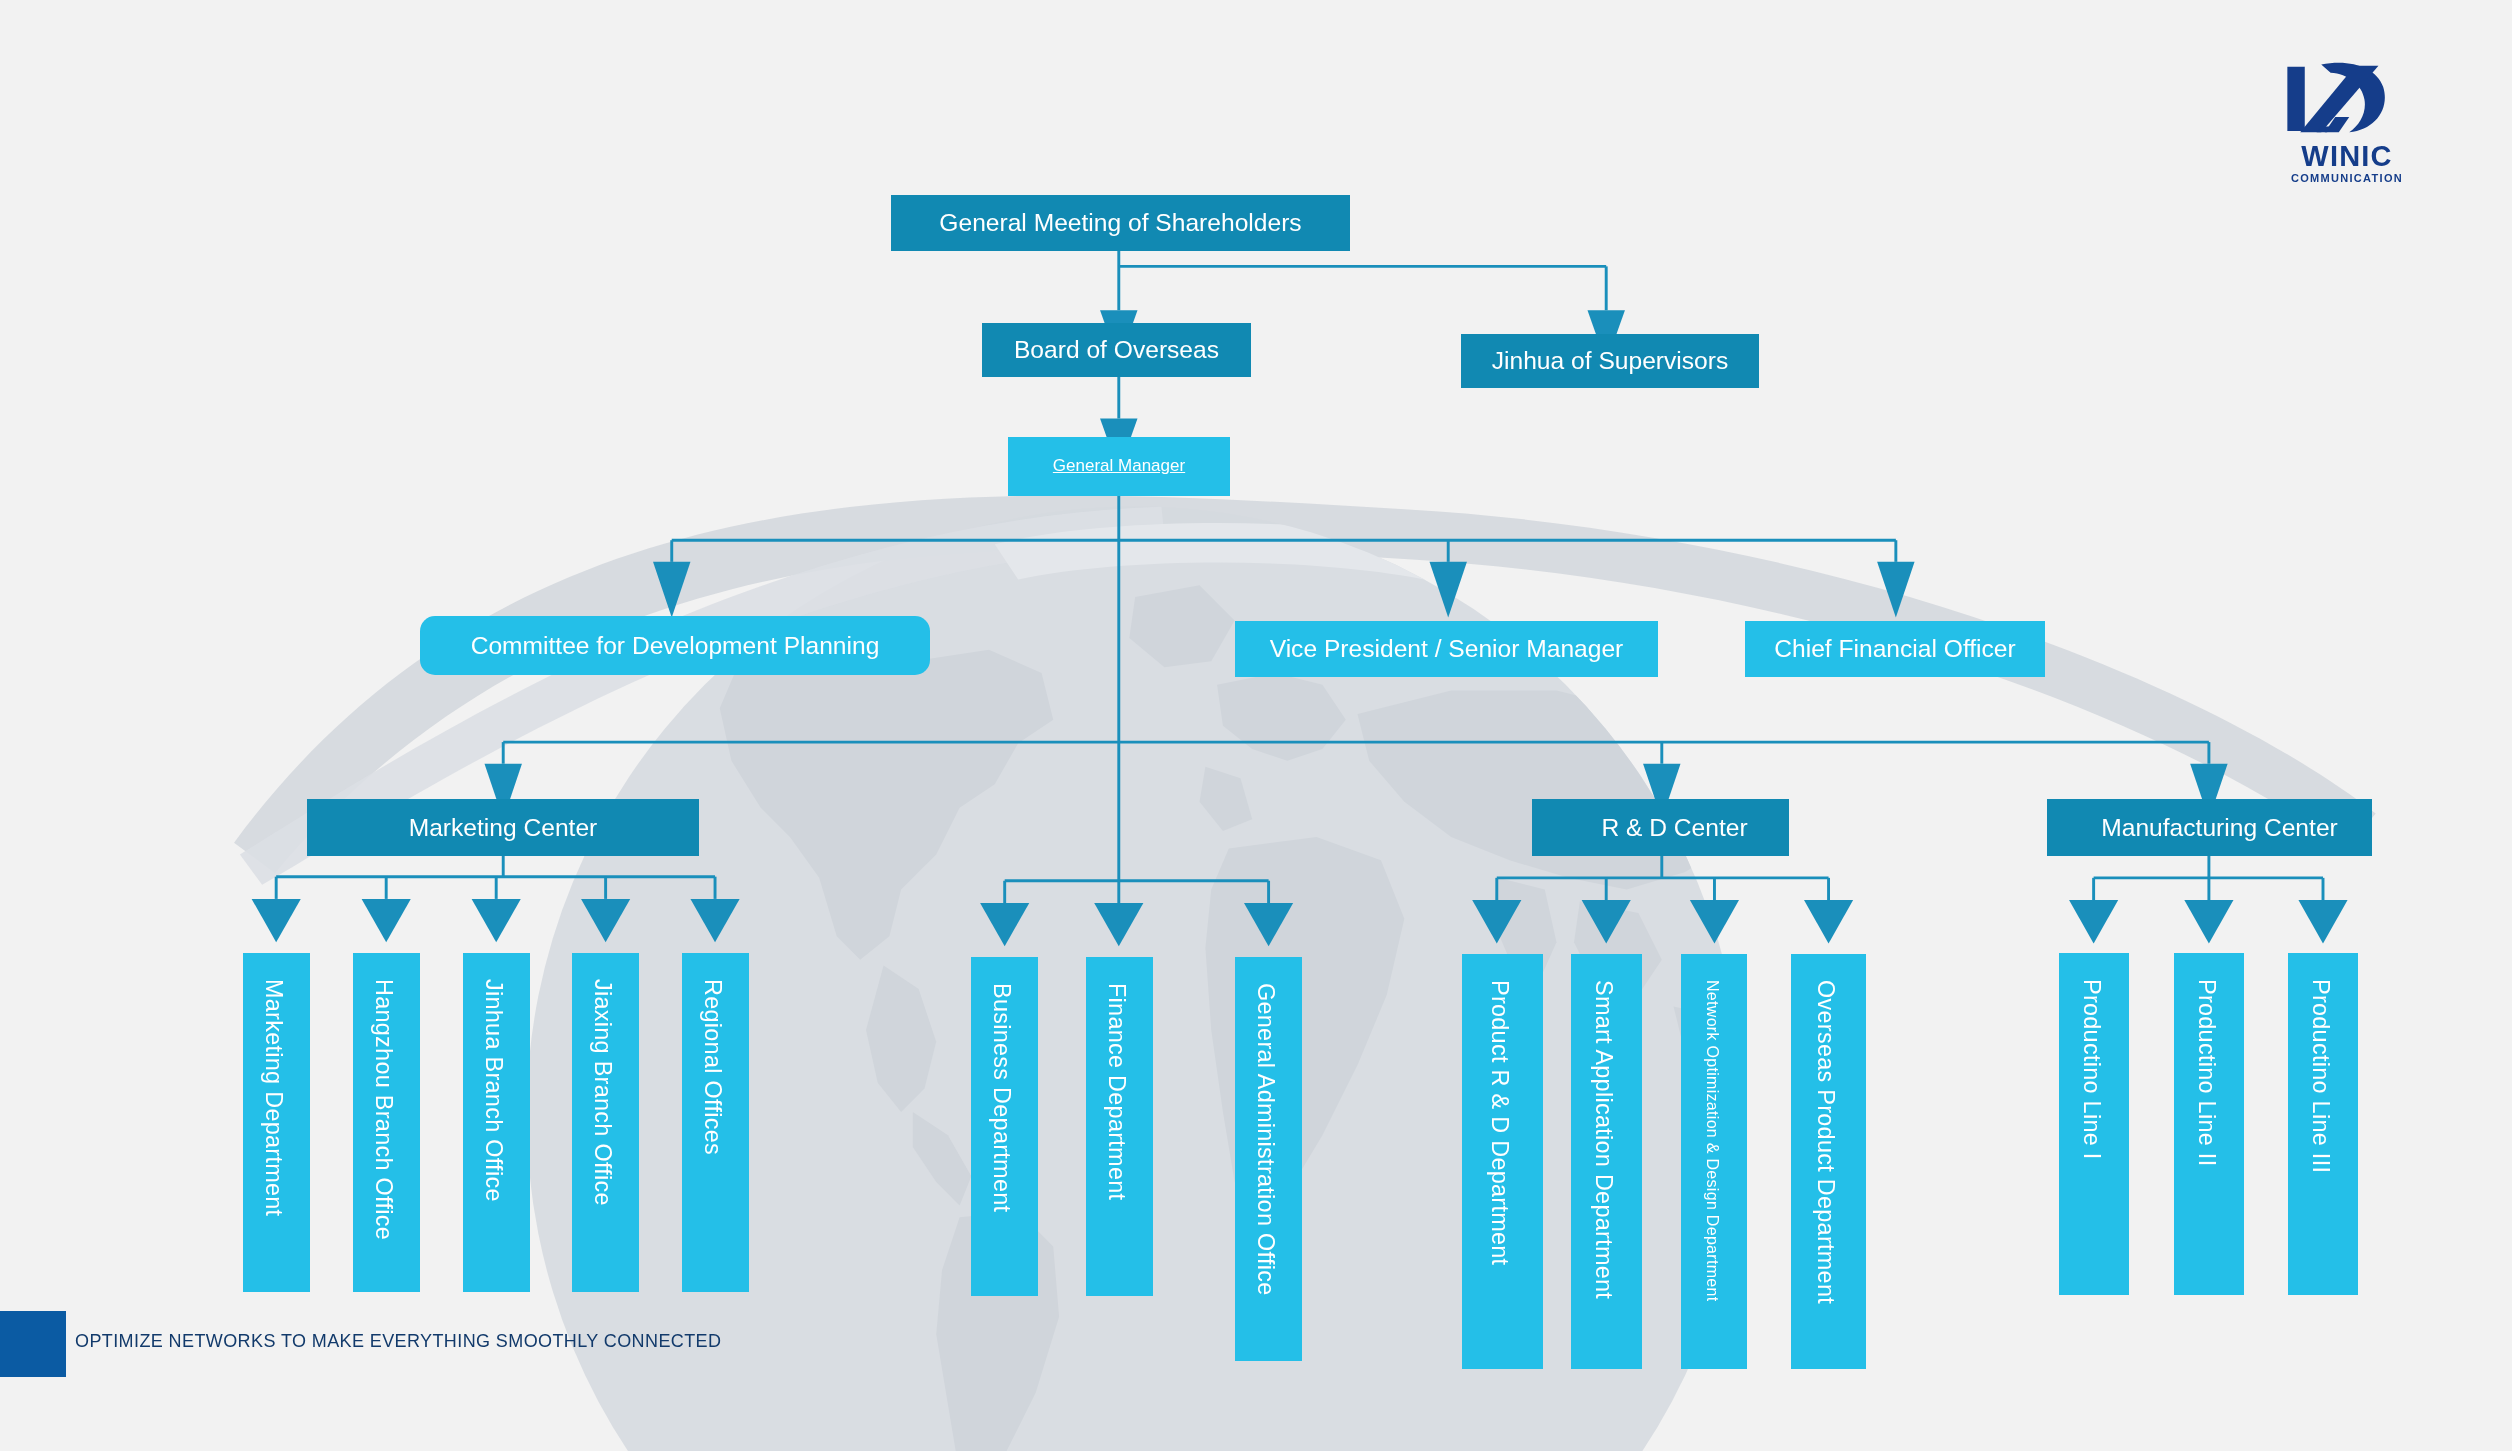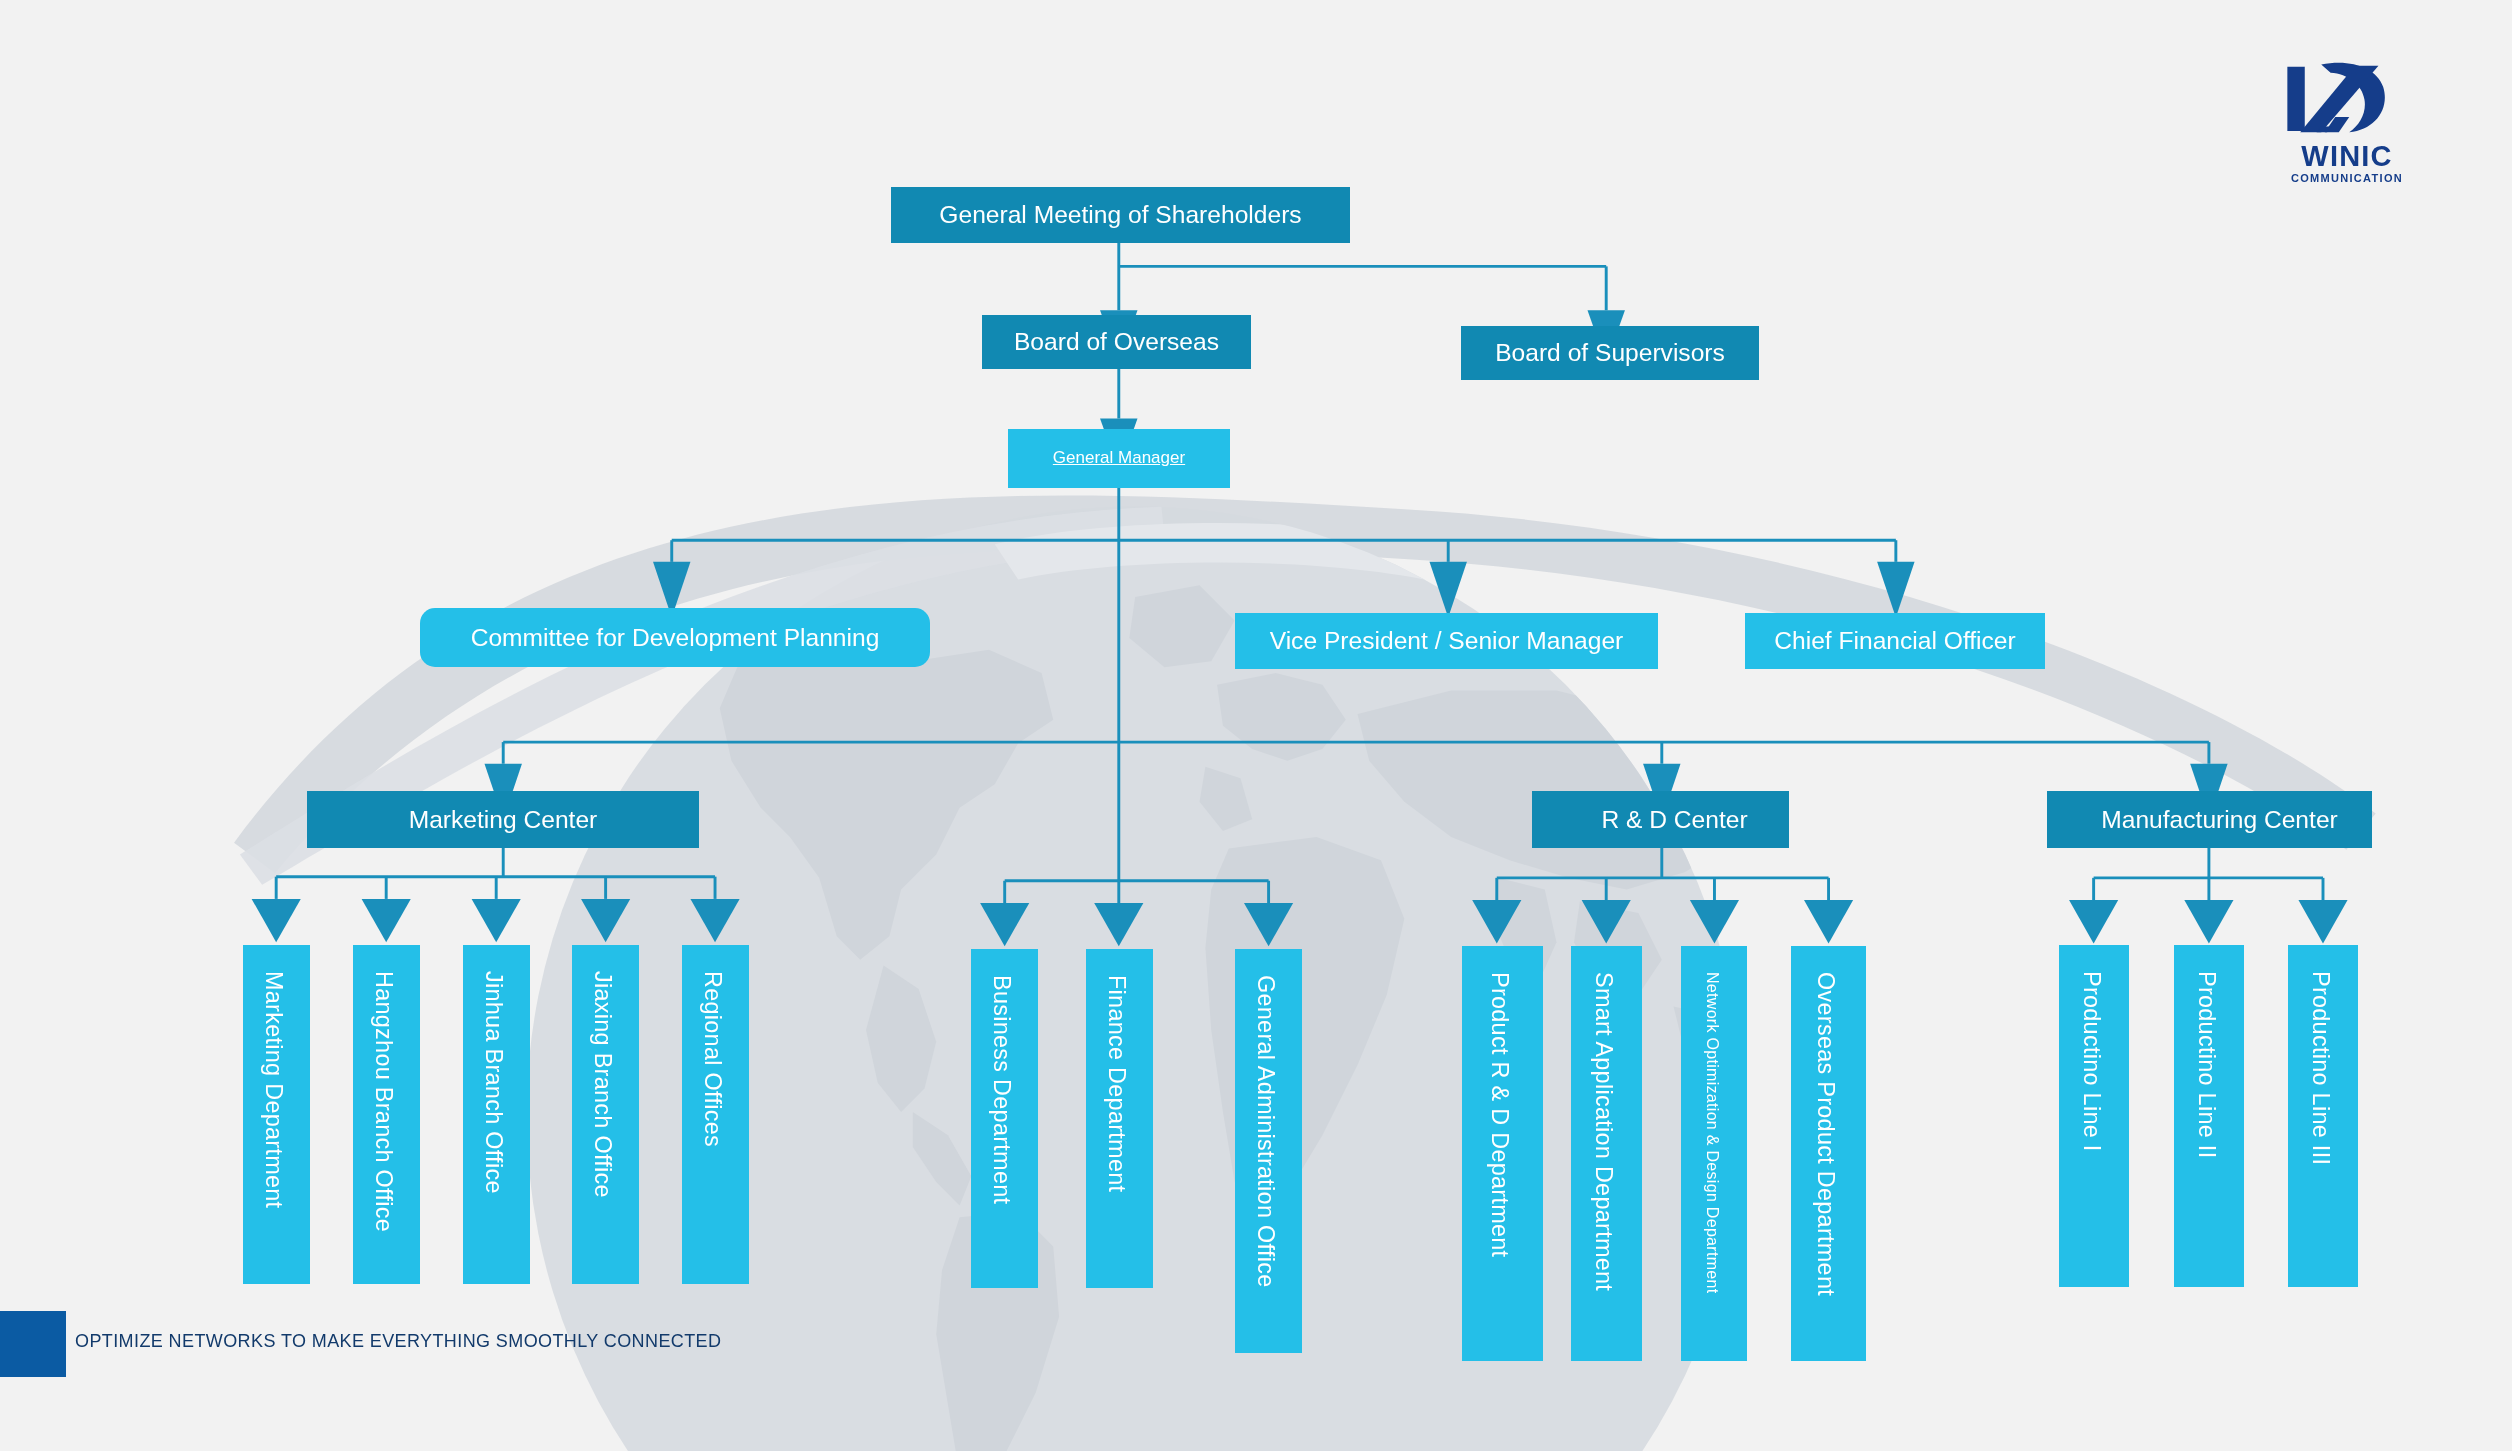--- a/index.html
+++ b/index.html
@@ -5,21 +5,21 @@
   html,body{margin:0;padding:0;}
   body{
     width:2512px;height:1452px;
     background:#f2f2f2;
     font-family:"Liberation Sans", sans-serif;
     overflow:hidden;
     position:relative;
   }
   #stage{position:absolute;left:0;top:0;width:2512px;height:1452px;}
   #bgmap{position:absolute;left:0;top:0;width:2512px;height:1452px;z-index:0;pointer-events:none;}
-  #chart{position:absolute;left:0;top:4px;width:2512px;height:1296px;z-index:2;}
+  #chart{position:absolute;left:0;top:12px;width:2512px;height:1296px;z-index:2;}
   #lines{position:absolute;left:0;top:0;width:2512px;height:1452px;z-index:1;pointer-events:none;}
 
   .box{
     position:absolute;
     display:flex;align-items:center;justify-content:center;
     color:#ffffff;
     text-align:center;
     line-height:1.1;
     box-sizing:border-box;
   }
@@ -216,21 +216,21 @@
       <polygon points="3928,1538 4012,1538 3970,1612"></polygon>
     </g>
   </svg>
 
   <div id="chart">
 
     <div class="box dark" style="left:891px;top:183px;width:459px;height:56px;font-size:24.6px;">General Meeting of Shareholders</div>
 
     <div class="box dark" style="left:982px;top:311px;width:269px;height:54px;font-size:24.6px;">Board of Overseas</div>
 
-    <div class="box dark" style="left:1461px;top:322px;width:298px;height:54px;font-size:24.6px;">Board of Supervisors</div>
+    <div class="box dark" style="left:1461px;top:322px;width:298px;height:54px;font-size:24.6px;">Jinhua of Supervisors</div>
 
     <div class="box light" style="left:1008px;top:425px;width:222px;height:59px;font-size:17px;text-decoration:underline;">General Manager</div>
 
     <div class="box light" style="left:420px;top:604px;width:510px;height:59px;font-size:24.6px;border-radius:15px;">Committee for Development Planning</div>
 
     <div class="box light" style="left:1235px;top:609px;width:423px;height:56px;font-size:24.6px;">Vice President / Senior Manager</div>
 
     <div class="box light" style="left:1745px;top:609px;width:300px;height:56px;font-size:24.6px;">Chief Financial Officer</div>
 
     <div class="box dark" style="left:307px;top:787px;width:392px;height:57px;font-size:24.6px;">Marketing Center</div>

